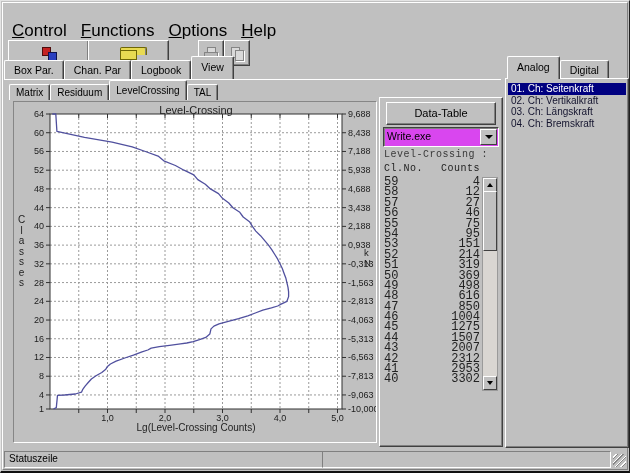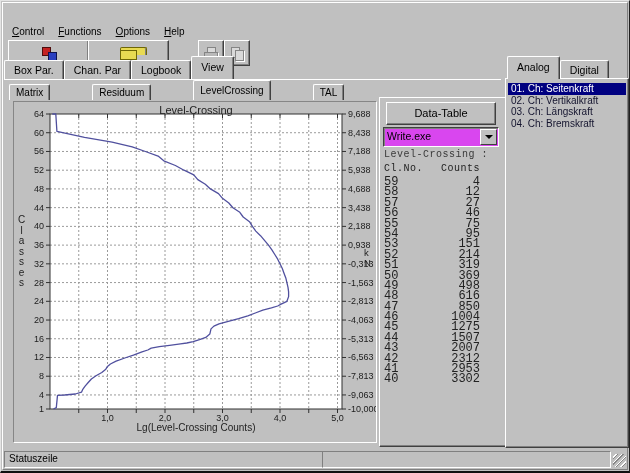--- a/index.html
+++ b/index.html
@@ -17,21 +17,21 @@
   .app-icon:after{content:"";position:absolute;right:2px;bottom:2px;width:5px;height:5px;background:#5a0f0c;}
   .title-text{color:#fff;font-size:11px;font-weight:bold;margin-left:4px;flex:1;white-space:nowrap;overflow:hidden;}
   .tb-btns{display:flex;gap:1px;}
   .tb-btn{width:16px;height:14px;background:#c0c0c0;border-top:1px solid #fff;border-left:1px solid #fff;
     border-right:1px solid #404040;border-bottom:1px solid #404040;position:relative;box-shadow:inset -1px -1px 0 #808080;}
   .tb-btn.close{margin-left:2px;}
   .g-min{position:absolute;left:3px;bottom:2px;width:7px;height:2px;background:#000;}
   .g-max{position:absolute;left:3px;top:2px;width:8px;height:7px;border:1px solid #000;border-top-width:2px;}
   .g-close{position:absolute;left:0;top:-1px;width:100%;text-align:center;font-size:11px;font-weight:bold;line-height:14px;}
   
-  .menubar{position:absolute;left:4px;top:22px;right:4px;height:16px;display:flex;align-items:center;font-size:10px;}
+  .menubar{position:absolute;left:4px;top:22px;right:4px;height:16px;display:flex;align-items:center;font-size:17px;}
   .menu-item{padding:1px 7px;}
   
   .toolbar{position:absolute;left:4px;top:39px;right:4px;height:26px;}
   .tool-btn{position:absolute;top:0;height:24px;background:#c0c0c0;border-top:1px solid #fff;border-left:1px solid #fff;
     border-right:1px solid #404040;border-bottom:1px solid #404040;box-shadow:inset -1px -1px 0 #808080;
     display:flex;align-items:center;justify-content:center;}
   .tool-btn.big{width:79px;}
   .tool-btn.small{width:24px;}
   
   .ic-channels{position:relative;width:16px;height:14px;}
@@ -43,39 +43,39 @@
   .ic-print{position:relative;width:16px;height:13px;}
   .ic-print .pg{position:absolute;left:4px;top:0;width:7px;height:4px;border:1px solid #858585;background:#d9d9d9;}
   .ic-print .bd{position:absolute;left:1px;top:5px;width:12px;height:6px;border:1px solid #858585;background:#b9b9b9;box-shadow:1px 1px 0 #fff;}
   .ic-copy{position:relative;width:16px;height:13px;}
   .ic-copy .p1{position:absolute;left:2px;top:0;width:7px;height:9px;border:1px solid #858585;background:#d9d9d9;}
   .ic-copy .p2{position:absolute;left:6px;top:3px;width:7px;height:9px;border:1px solid #858585;background:#d9d9d9;box-shadow:1px 1px 0 #fff;}
   
   .tabrow{position:absolute;display:flex;align-items:flex-end;}
   .tabrow-main{left:3px;top:58px;height:20px;}
   .tabrow-right{left:506px;top:58px;height:20px;}
-  .tabrow-sub{left:8px;top:82px;height:17px;gap:42px;}
+  .tabrow-sub{left:8px;top:82px;height:17px;}
   .tab{background:#c0c0c0;border-top:1px solid #fff;border-left:1px solid #fff;border-right:1px solid #404040;
     box-shadow:inset -1px 0 0 #808080;border-radius:2px 2px 0 0;font-size:10.5px;
     padding:2px 9px 1px 9px;height:15px;line-height:14px;white-space:nowrap;}
   .tabrow-sub .tab{font-size:10px;padding:1px 6px 0 6px;height:14px;}
   .tab.active{height:18px;padding-top:3px;position:relative;z-index:3;}
   .tabrow-sub .tab.active{height:16px;}
   .tabline{position:absolute;left:3px;top:78px;width:497px;height:1px;background:#fff;z-index:1;}
   
   .chart-box{position:absolute;left:12px;top:100px;width:362px;height:340px;background:#c0c0c0;
     border-top:1px solid #868686;border-left:1px solid #868686;border-right:1px solid #fff;border-bottom:1px solid #fff;}
   .chart-title{position:absolute;left:36px;top:2px;width:292px;text-align:center;font-size:11px;color:#222;}
   .y-label-left{position:absolute;left:4px;top:113px;font-size:10px;line-height:10.5px;color:#222;white-space:pre-line;text-align:center;}
   .y-label-right{position:absolute;left:350px;top:146px;font-size:9.5px;line-height:10px;color:#222;white-space:pre-line;}
   .x-label{position:absolute;left:36px;top:320px;width:292px;text-align:center;font-size:10px;color:#222;}
   
   .dt-panel{position:absolute;left:378px;top:96px;width:122px;height:348px;background:#c0c0c0;
     border-top:1px solid #fff;border-left:1px solid #fff;border-right:1px solid #404040;border-bottom:1px solid #404040;
-    box-shadow:inset -1px -1px 0 #808080;padding-left:44px;}
+    box-shadow:inset -1px -1px 0 #808080;}
   .dt-title-btn{position:absolute;left:6px;top:4px;width:108px;height:21px;background:#c0c0c0;
     border-top:1px solid #fff;border-left:1px solid #fff;border-right:1px solid #404040;border-bottom:1px solid #404040;
     box-shadow:inset -1px -1px 0 #808080;font-size:11px;text-align:center;line-height:20px;}
   .dt-combo{position:absolute;left:3px;top:29px;width:114px;height:18px;background:#d946ef;
     border-top:1px solid #404040;border-left:1px solid #404040;border-right:1px solid #fff;border-bottom:1px solid #fff;
     box-shadow:inset 1px 1px 0 #808080;}
   .dt-combo .val{position:absolute;left:3px;top:2px;font-size:10.5px;}
   .combo-arrow-btn{position:absolute;right:1px;top:1px;width:15px;height:14px;background:#c0c0c0;
     border-top:1px solid #fff;border-left:1px solid #fff;border-right:1px solid #404040;border-bottom:1px solid #404040;}
   .combo-arrow-btn:after{content:"";position:absolute;left:4px;top:5px;border-left:4px solid transparent;

